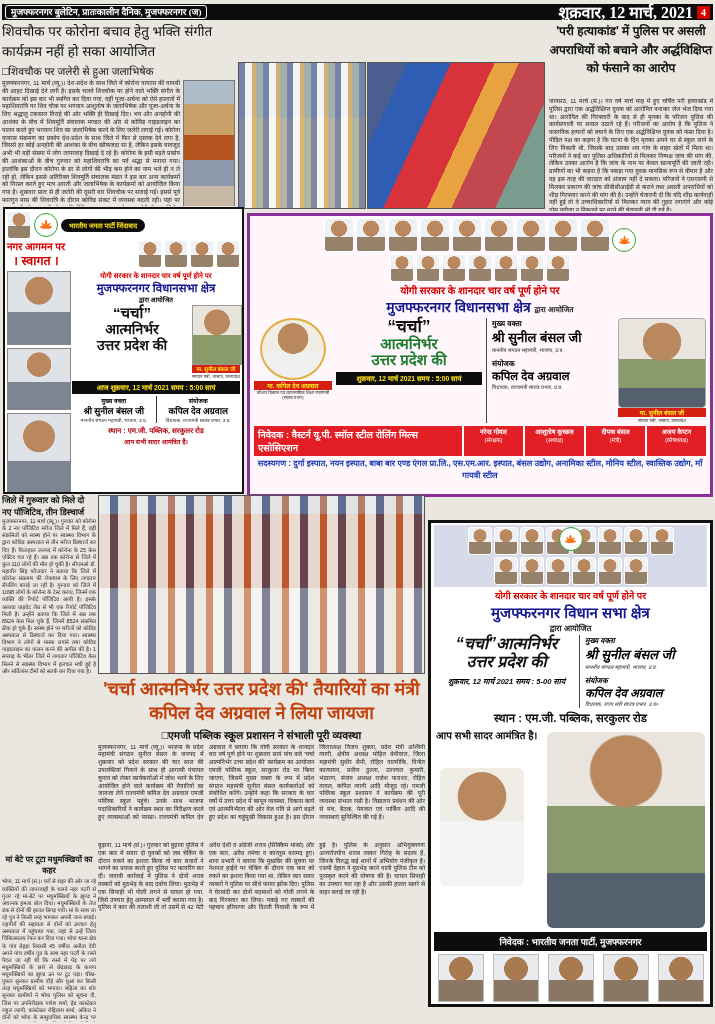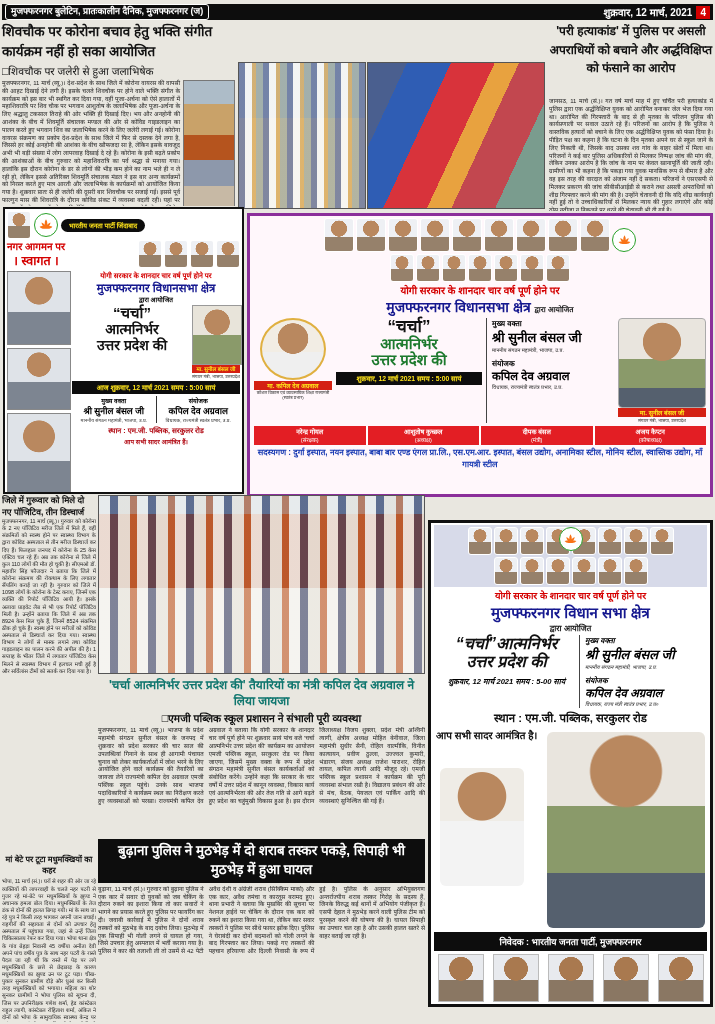--- a/index.html
+++ b/index.html
@@ -3,28 +3,28 @@
 <meta charset="utf-8">
 <style>
   html,body{margin:0;padding:0;}
   body{background:#b9b6ae;font-family:"Liberation Sans","DejaVu Sans",sans-serif;}
   .page{position:relative;width:715px;height:1024px;margin:0 auto;background:#e9e7e0;overflow:hidden;}
   .abs{position:absolute;}
   .jt{text-align:justify;}
   .ovh{overflow:hidden;}
 
   
-  .topbar{left:2px;top:4px;width:711px;height:16px;background:#0d0d0d;color:#fff;display:flex;justify-content:space-between;padding:0 3px;box-sizing:border-box;}
+  .topbar{left:2px;top:4px;width:711px;height:16px;background:#0d0d0d;color:#fff;display:flex;align-items:center;justify-content:space-between;padding:0 3px;box-sizing:border-box;font-family:Liberation Serif, serif;}
   .mast{font-size:9px;font-weight:bold;border:1px solid #fff;border-radius:3px;padding:0 5px;line-height:12px;}
   .topright{display:flex;align-items:center;gap:4px;}
-  .dt{font-size:10px;font-weight:bold;}
+  .dt{font-size:16px;font-weight:bold;}
   .pageno{background:#d40000;color:#fff;font-size:10px;font-weight:bold;padding:0 4px;line-height:13px;}
 
   
-  .hl-left{left:2px;top:22px;width:233px;height:40px;font-size:13.5px;font-weight:bold;line-height:1.45;color:#111;}
+  .hl-left{left:2px;top:22px;width:233px;height:40px;font-size:13.5px;font-weight:normal;line-height:1.45;color:#111;}
   .hl-center{left:237px;top:22px;width:308px;height:38px;background:#0d0d0d;color:#ffe41b;font-size:12px;font-weight:bold;display:flex;align-items:center;justify-content:center;text-align:center;line-height:1.5;padding:0 6px;box-sizing:border-box;}
   .hl-right{left:549px;top:22px;width:164px;height:72px;font-size:12px;font-weight:bold;line-height:1.55;color:#111;text-align:center;}
 
   
   .art-shiv{left:2px;top:64px;width:233px;height:142px;}
   .subhead1{font-size:10.5px;font-weight:normal;margin-bottom:2px;color:#111;}
   .body-sm{font-size:6px;line-height:1.3;color:#222;}
   .ph-temple{float:right;width:50px;height:128px;margin:0 0 2px 3px;border:1px solid #777;background:linear-gradient(180deg,#adbcc8 0 18%,#c9a269 18% 42%,#b5541e 42% 62%,#8d98ab 62% 82%,#c7b9a5 82%);}
 
   
@@ -108,21 +108,21 @@
   .ph-group{left:98px;top:495px;width:327px;height:179px;background-image:repeating-linear-gradient(90deg,rgba(252,252,250,.8) 0 11px,rgba(40,52,105,.5) 11px 19px,rgba(240,238,232,.85) 19px 31px,rgba(205,92,40,.55) 31px 38px),linear-gradient(180deg,#93a7b8 0 10%,#a8542f 10% 52%,#d9d3c8 52%);}
 
   
   .col-left{left:2px;top:494px;width:94px;height:528px;}
   .nl-hl{font-size:8.6px;font-weight:bold;line-height:1.4;color:#111;}
   .nl-body{font-size:5.4px;line-height:1.32;color:#222;}
   .nl-hl2{font-size:8px;font-weight:bold;text-align:center;line-height:1.4;margin:4px 0 2px;color:#111;}
 
   
   .art-jayza{left:98px;top:677px;width:327px;height:160px;}
-  .jz-hl{font-size:12px;font-weight:bold;text-align:center;line-height:1.35;color:#0f766e;}
+  .jz-hl{font-size:18px;font-weight:bold;text-align:center;line-height:1.35;color:#c2410c;}
   .jz-sub{font-size:10.5px;font-weight:bold;text-align:center;margin:2px 0;color:#111;}
   .cols3{column-count:3;column-gap:5px;}
 
   
   .art-bud{left:98px;top:839px;width:327px;height:183px;}
   .bud-hl{background:#0d0d0d;color:#fff;font-size:13.5px;font-weight:bold;text-align:center;line-height:1.4;padding:3px 4px;}
   .bud-body{margin-top:3px;}
 
   
   .ad-br{left:428px;top:520px;width:285px;height:487px;background:#fff;border:3px solid #111;box-sizing:border-box;padding:2px 3px;}
@@ -291,20 +291,21 @@
         <div class="ca-nm2">कपिल देव अग्रवाल</div>
         <div class="ca-rl">विधायक, राज्यमंत्री स्वतंत्र प्रभार, उ.प्र.</div>
       </div>
       <div class="ca-sb">
         <div class="ca-sb-ph"></div>
         <div class="plate ca-sb-cap">मा. सुनील बंसल जी</div>
         <div style="font-size:4.3px;color:#333">संगठन मंत्री, भाजपा, उत्तरप्रदेश</div>
       </div>
     </div>
     <div class="ca-red">
+      <div class="ca-red-main">निवेदक : वैस्टर्न यू.पी. स्मॉल स्टील रोलिंग मिल्स एसोसिएशन</div>
       <div class="ca-red-cell">
         <span class="ca-red-nm">नरेन्द्र गोयल</span>
         <span class="ca-red-rl">(संरक्षक)</span>
       </div>
       <div class="ca-red-cell">
         <span class="ca-red-nm">आशुतोष कुच्छल</span>
         <span class="ca-red-rl">(अध्यक्ष)</span>
       </div>
       <div class="ca-red-cell">
         <span class="ca-red-nm">दीपक बंसल</span>
@@ -327,21 +328,20 @@
     <div class="nl-body jt ovh" style="height:160px">भोपा, 11 मार्च (सं.)। घरों से शहर की ओर जा रहे व्यक्तियों की लापरवाही के चलते नहर पटरी से गुजर रहे मां-बेटे पर मधुमक्खियों के झुण्ड ने अचानक हमला बोल दिया। मधुमक्खियों के तेज डंक से दोनों की हालत बिगड़ गयी। मां के साथ जा रहे पुत्र ने किसी तरह भागकर अपनी जान बचाई। राहगीरों की सहायता से दोनों को उपचार हेतु अस्पताल में पहुंचाया गया, जहां से उन्हें जिला चिकित्सालय रेफर कर दिया गया। भोपा थाना क्षेत्र के गांव बेहड़ा निवासी 45 वर्षीया अनीता देवी अपने पांच वर्षीय पुत्र के साथ नहर पटरी के रास्ते पैदल जा रही थी कि रास्ते में पेड़ पर लगे मधुमक्खियों के छत्ते से छेड़छाड़ के कारण मधुमक्खियों का झुण्ड उन पर टूट पड़ा। चीख-पुकार सुनकर ग्रामीण दौड़े और धुआं कर किसी तरह मधुमक्खियों को भगाया। महिला का शोर सुनकर ग्रामीणों ने भोपा पुलिस को सूचना दी, जिस पर उपनिरीक्षक गणेश शर्मा, हेड कांस्टेबल राहुल त्यागी, कांस्टेबल रोहिताश शर्मा, अंकित ने दोनों को भोपा के सामुदायिक स्वास्थ्य केन्द्र पर पहुंचाया, जहां से हालत बिगड़ते देख दोनों को एम्बुलेंस द्वारा जिला चिकित्सालय रेफर कर दिया गया। अस्पताल में तैनात डॉ. अन्नू चौधरी ने बताया कि मधुमक्खियों द्वारा डसने से शरीर में जहर फैलने का खतरा रहता है जोकि घातक है। दोनों को जिला चिकित्सालय रेफर किया गया है। गत वर्षों में भी गंगनहर पटरी पर मधुमक्खियों के आतंक से राहगीर पीड़ित हो चुके हैं। बेलड़ा, जौली, सीकरी चिराजाबाद नहर पटरी पर दर्जनों ग्रामीण मधुमक्खियों का प्रकोप का शिकार हो चुके हैं।</div>
   </div>
 
   <div class="abs art-jayza ovh">
     <div class="jz-hl">'चर्चा आत्मनिर्भर उत्तर प्रदेश की' तैयारियों का मंत्री कपिल देव अग्रवाल ने लिया जायजा</div>
     <div class="jz-sub">□एमजी पब्लिक स्कूल प्रशासन ने संभाली पूरी व्यवस्था</div>
     <div class="cols3 body-sm jt ovh" style="height:100px">मुजफ्फरनगर, 11 मार्च (ब्यू.)। भाजपा के प्रदेश महामंत्री संगठन सुनील बंसल के जनपद में शुक्रवार को प्रदेश सरकार की चार साल की उपलब्धियां गिनाने के साथ ही आगामी पंचायत चुनाव को लेकर कार्यकर्ताओं में जोश भरने के लिए आयोजित होने वाले कार्यक्रम की तैयारियों का जायजा लेने राज्यमंत्री कपिल देव अग्रवाल एमजी पब्लिक स्कूल पहुंचे। उनके साथ भाजपा पदाधिकारियों ने कार्यक्रम स्थल का निरीक्षण करते हुए व्यवस्थाओं को परखा। राज्यमंत्री कपिल देव अग्रवाल ने बताया कि योगी सरकार के शानदार चार वर्ष पूर्ण होने पर शुक्रवार सायं पांच बजे 'चर्चा आत्मनिर्भर उत्तर प्रदेश की' कार्यक्रम का आयोजन एमजी पब्लिक स्कूल, सरकुलर रोड पर किया जाएगा, जिसमें मुख्य वक्ता के रूप में प्रदेश संगठन महामंत्री सुनील बंसल कार्यकर्ताओं को संबोधित करेंगे। उन्होंने कहा कि सरकार के चार वर्षों में उत्तर प्रदेश में कानून व्यवस्था, विकास कार्य एवं आत्मनिर्भरता की ओर तेज गति से आगे बढ़ते हुए प्रदेश का चहुंमुखी विकास हुआ है। इस दौरान जिलाध्यक्ष विजय शुक्ला, प्रदेश मंत्री अश्विनी त्यागी, क्षेत्रीय अध्यक्ष मोहित बेनीवाल, जिला महामंत्री सुधीर सैनी, रोहिल वाल्मीकि, विनीत कात्यायन, प्रवीण ठुल्ला, उज्ज्वल कुमारी, भंडारण, संजय अध्यक्ष राजेश पाराशर, रोहित तायल, कपिल त्यागी आदि मौजूद रहे। एमजी पब्लिक स्कूल प्रशासन ने कार्यक्रम की पूरी व्यवस्था संभाल रखी है। विद्यालय प्रबंधन की ओर से मंच, बैठक, पेयजल एवं पार्किंग आदि की व्यवस्थाएं सुनिश्चित की गई हैं।</div>
   </div>
 
   <div class="abs art-bud ovh">
-    <div class="bud-hl">बुढ़ाना पुलिस ने मुठभेड़ में दो शराब तस्कर पकड़े, सिपाही भी मुठभेड़ में हुआ घायल</div>
     <div class="bud-body cols3 body-sm jt ovh" style="height:118px">बुढ़ाना, 11 मार्च (सं.)। गुरुवार को बुढ़ाना पुलिस ने एक कार में सवार दो युवकों को जब चेकिंग के दौरान रुकने का इशारा किया तो कार सवारों ने भागने का प्रयास करते हुए पुलिस पर फायरिंग कर दी। जवाबी कार्रवाई में पुलिस ने दोनों शराब तस्करों को मुठभेड़ के बाद दबोच लिया। मुठभेड़ में एक सिपाही भी गोली लगने से घायल हो गया, जिसे उपचार हेतु अस्पताल में भर्ती कराया गया है। पुलिस ने कार की तलाशी ली तो उसमें से 42 पेटी अवैध देशी व अंग्रेजी शराब (सिक्किम मार्का) और एक कार, अवैध तमंचा व कारतूस बरामद हुए। थाना प्रभारी ने बताया कि मुखबिर की सूचना पर नेशनल हाईवे पर चेकिंग के दौरान एक कार को रुकने का इशारा किया गया था, लेकिन कार सवार तस्करों ने पुलिस पर सीधे फायर झोंक दिए। पुलिस ने घेराबंदी कर दोनों बदमाशों को गोली लगने के बाद गिरफ्तार कर लिया। पकड़े गए तस्करों की पहचान हरियाणा और दिल्ली निवासी के रूप में हुई है। पुलिस के अनुसार अभियुक्तगण अन्तर्राज्यीय शराब तस्कर गिरोह के सदस्य हैं, जिनके विरुद्ध कई थानों में अभियोग पंजीकृत हैं। एसपी देहात ने मुठभेड़ करने वाली पुलिस टीम को पुरस्कृत करने की घोषणा की है। घायल सिपाही का उपचार चल रहा है और उसकी हालत खतरे से बाहर बताई जा रही है।</div>
   </div>
 
   <div class="abs ad-br ovh">
     <div class="br-strip">
       <div class="br-lotus lotusbox">
         <svg width="15" height="15" viewBox="0 0 24 24">
             <path d="M12 3.5c-1.4 2-2 4-2 6 0 .8.1 1.4.3 2-1.4-1.5-2.9-2.7-5-3.4.2 2.3 1 4.2 2.4 5.6-1.9-.3-3.6-.1-5.2.8 1.6 2.1 3.8 3.2 6.6 3.2h5.8c2.8 0 5-1.1 6.6-3.2-1.6-.9-3.3-1.1-5.2-.8 1.4-1.4 2.2-3.3 2.4-5.6-2.1.7-3.6 1.9-5 3.4.2-.6.3-1.2.3-2 0-2-.6-4-2-6z" fill="#f97316"></path>
           </svg>
       </div>

